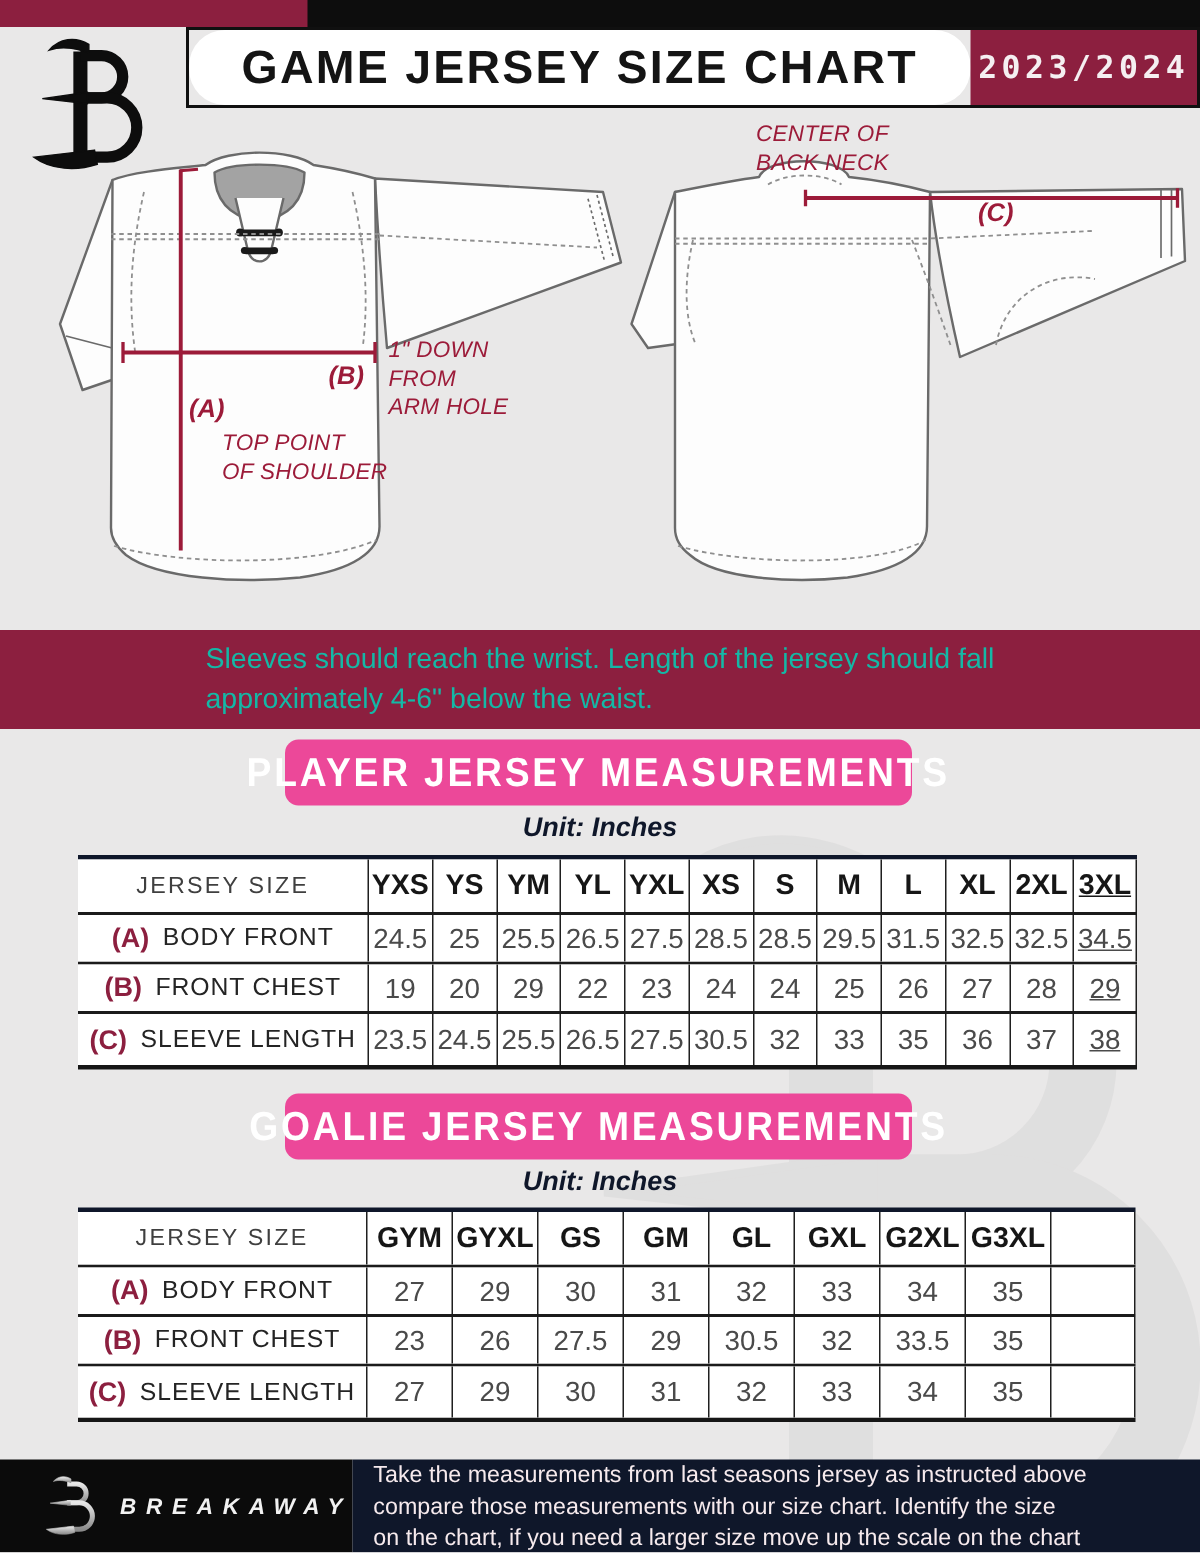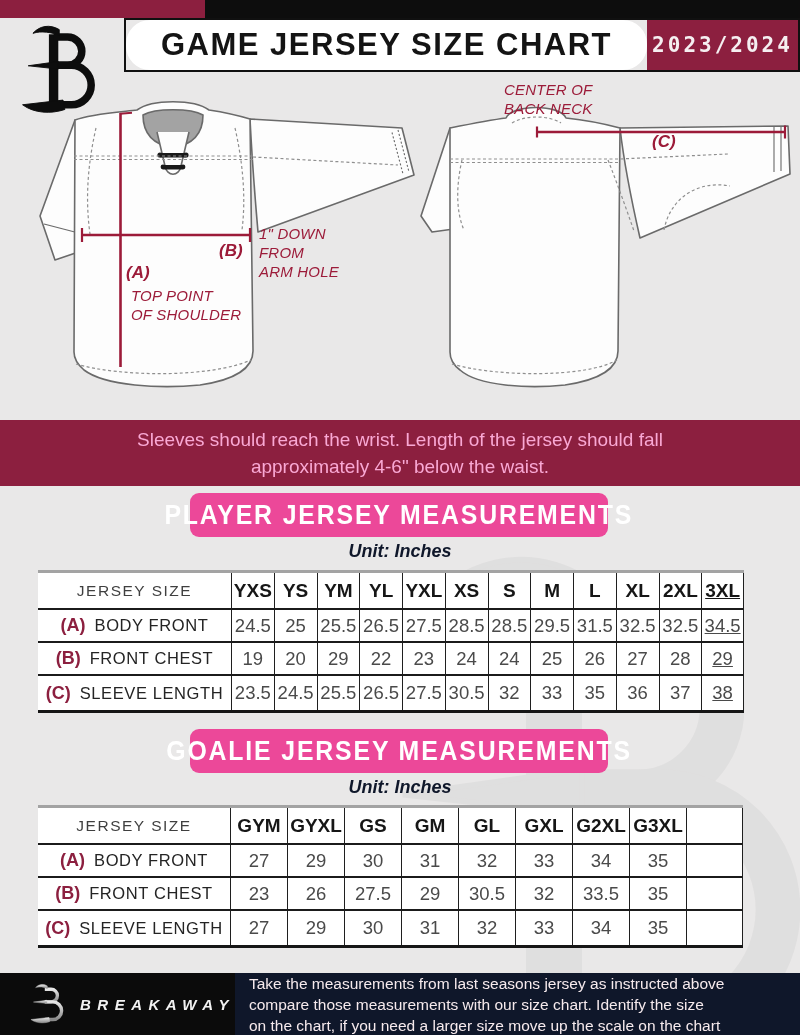--- a/index.html
+++ b/index.html
@@ -17,45 +17,45 @@
   .title-season .t{font-family:"DejaVu Sans Mono",monospace;font-size:21px;font-weight:700;
                    letter-spacing:3px;color:#f5eff1;}
   .logo-box{position:absolute;left:16px;top:22px;width:94px;height:96px;}
 
   
   .diagram-svg{position:absolute;left:0;top:68px;}
   .anno{position:absolute;color:#9c1b39;font-style:italic;font-size:15px;font-weight:500;
         line-height:19px;letter-spacing:.2px;white-space:pre-line;}
   .anno-key{position:absolute;color:#9c1b39;font-weight:800;font-style:italic;font-size:17px;}
   .anno-a-key{left:126px;top:263px;}
-  .anno-a-note{left:131px;top:286px;}
+  .anno-a-note{left:148px;top:286px;}
   .anno-b-key{left:219px;top:241px;}
   .anno-b-note{left:259px;top:224px;}
   .anno-c-key{left:652px;top:132px;}
   .anno-c-note{left:504px;top:80px;}
 
   
   .fit-banner{position:absolute;left:0;top:420px;width:800px;height:66px;background:#8c1f3f;
               display:flex;align-items:center;justify-content:center;}
-  .fit-banner .t{color:#f9a8d4;font-size:19px;line-height:27px;text-align:center;white-space:pre-line;}
+  .fit-banner .t{color:#14b8a6;font-size:19px;line-height:27px;white-space:pre-line;}
 
   
   .section-banner{position:absolute;left:190px;width:418px;height:44px;background:#ec4899;
                   border-radius:9px;display:flex;align-items:center;justify-content:center;}
   .section-banner .t{display:inline-block;transform:scaleX(.92);color:#fff;font-weight:700;
                      font-size:27px;letter-spacing:2px;white-space:nowrap;}
   .banner-player{top:493px;}
   .banner-goalie{top:729px;}
   .unit-line{position:absolute;left:0;width:800px;text-align:center;font-style:italic;
              font-size:18px;font-weight:600;color:#0f172a;}
   .unit-player{top:541px;}
   .unit-goalie{top:777px;}
 
   
-  .size-table{position:absolute;left:38px;border-top:3px solid #a3a3a3;border-bottom:3px solid #161616;}
+  .size-table{position:absolute;left:52px;border-top:3px solid #0f172a;border-bottom:3px solid #161616;}
   .table-player{top:570px;width:706px;}
   .table-goalie{top:805px;width:705px;}
   .trow{display:grid;height:31px;background:transparent;}
   .trow.thead{height:35px;}
   .trow:last-child{height:34px;}
   .trow:not(:last-child){border-bottom:2px solid #1b1b1b;}
   .table-player .trow{grid-template-columns:193px repeat(12,1fr);}
   .table-goalie .trow{grid-template-columns:192px repeat(9,1fr);}
   .tcell{display:flex;align-items:center;justify-content:center;background:#ffffff;overflow:hidden;}
   .size-cell,.value-cell{border-left:1.5px solid #1f1f1f;}

